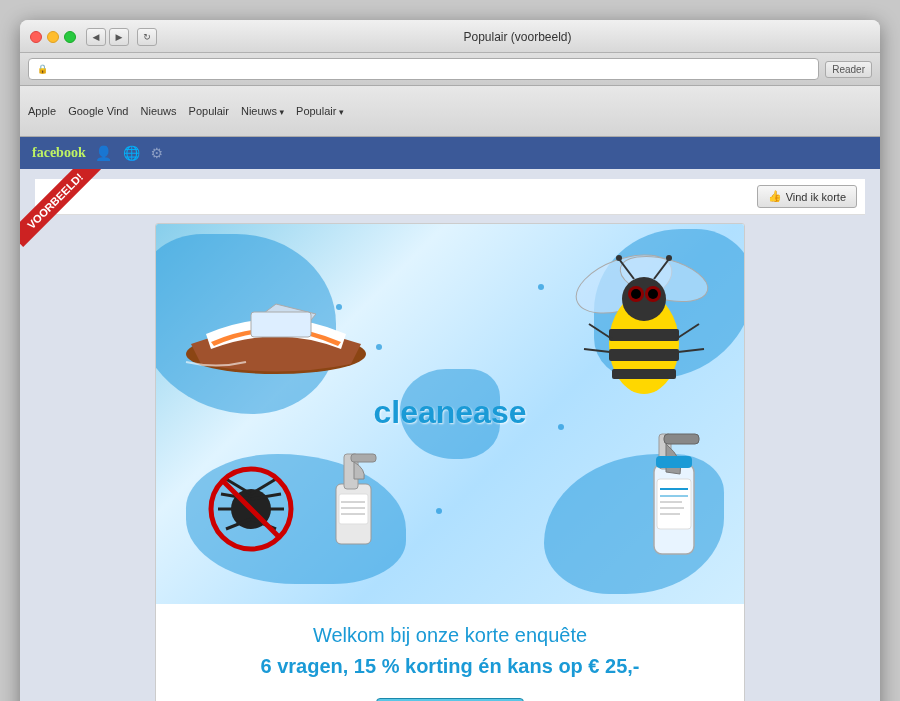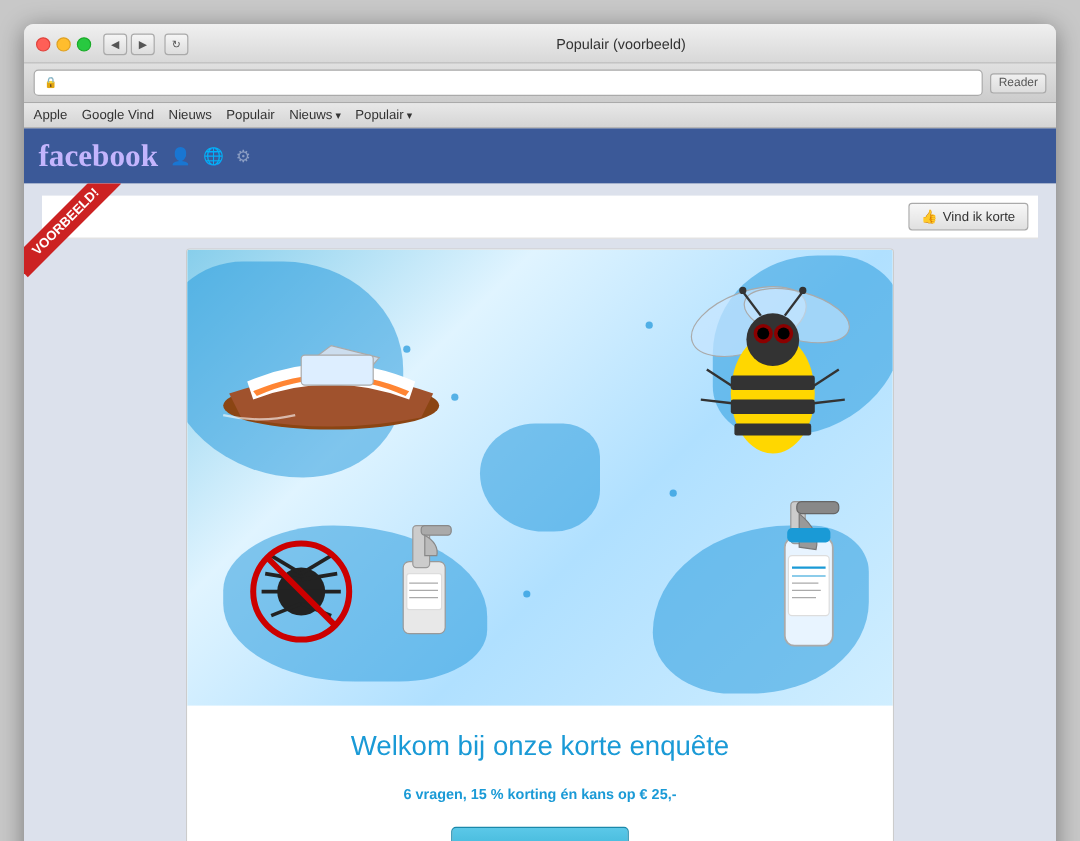--- a/index.html
+++ b/index.html
@@ -105,21 +105,21 @@
       color: #555;
       background: linear-gradient(to bottom, #f0f0f0, #ddd);
       border: 1px solid #aaa;
       border-radius: 3px;
       padding: 2px 6px;
       cursor: pointer;
     }
 
     .bookmarks-bar {
       background: linear-gradient(to bottom, #e8e8e8, #d5d5d5);
-      padding: 4px 8px;
+      padding: 19px 8px;
       display: flex;
       align-items: center;
       gap: 12px;
       border-bottom: 1px solid #aaa;
       font-size: 11px;
       color: #333;
     }
 
     .bookmark-item {
       cursor: pointer;
@@ -135,23 +135,23 @@
     .fb-header {
       background: #3b5998;
       padding: 8px 12px;
       display: flex;
       align-items: center;
       gap: 10px;
     }
 
     .fb-logo {
       font-family: Georgia, serif;
-      font-size: 26px;
+      font-size: 14px;
       font-weight: bold;
-      color: #c4b5fd;
+      color: #bef264;
     }
 
     .fb-icon {
       color: #8b9dc3;
       font-size: 14px;
     }
 
     
     .content-area {
       background: #dce1ec;
@@ -306,27 +306,27 @@
       z-index: 6;
     }
 
     .ad-text-area {
       padding: 20px 30px;
       background: white;
       text-align: center;
     }
 
     .welcome-text {
-      font-size: 23px;
+      font-size: 20px;
       color: #1a9ad6;
-      margin-bottom: 20px;
+      margin-bottom: 8px;
     }
 
     .offer-text {
-      font-size: 12px;
+      font-size: 20px;
       font-weight: bold;
       color: #1a9ad6;
       margin-bottom: 20px;
     }
 
     .cta-btn {
       background: linear-gradient(to bottom, #5bc8e8, #2aa8cc);
       border: 1px solid #1a88aa;
       border-radius: 4px;
       color: white;
@@ -471,20 +471,21 @@
             <line x1="100" y1="35" x2="115" y2="15" stroke="#333" stroke-width="2"></line>
             <circle cx="115" cy="14" r="3" fill="#333"></circle>
 
             <line x1="58" y1="95" x2="35" y2="80" stroke="#333" stroke-width="2"></line>
             <line x1="56" y1="108" x2="30" y2="105" stroke="#333" stroke-width="2"></line>
             <line x1="122" y1="95" x2="145" y2="80" stroke="#333" stroke-width="2"></line>
             <line x1="124" y1="108" x2="150" y2="105" stroke="#333" stroke-width="2"></line>
           </svg>
         </div>
 
+        <div class="brand-name">cleanease</div>
 
         <div class="bug-placeholder">
           <svg viewBox="0 0 90 90" xmlns="http://www.w3.org/2000/svg" width="90" height="90">
 
             <circle cx="45" cy="45" r="20" fill="#222"></circle>
             <line x1="45" y1="30" x2="20" y2="15" stroke="#222" stroke-width="3"></line>
             <line x1="45" y1="35" x2="15" y2="30" stroke="#222" stroke-width="3"></line>
             <line x1="45" y1="45" x2="12" y2="45" stroke="#222" stroke-width="3"></line>
             <line x1="45" y1="30" x2="70" y2="15" stroke="#222" stroke-width="3"></line>
             <line x1="45" y1="35" x2="75" y2="30" stroke="#222" stroke-width="3"></line>

